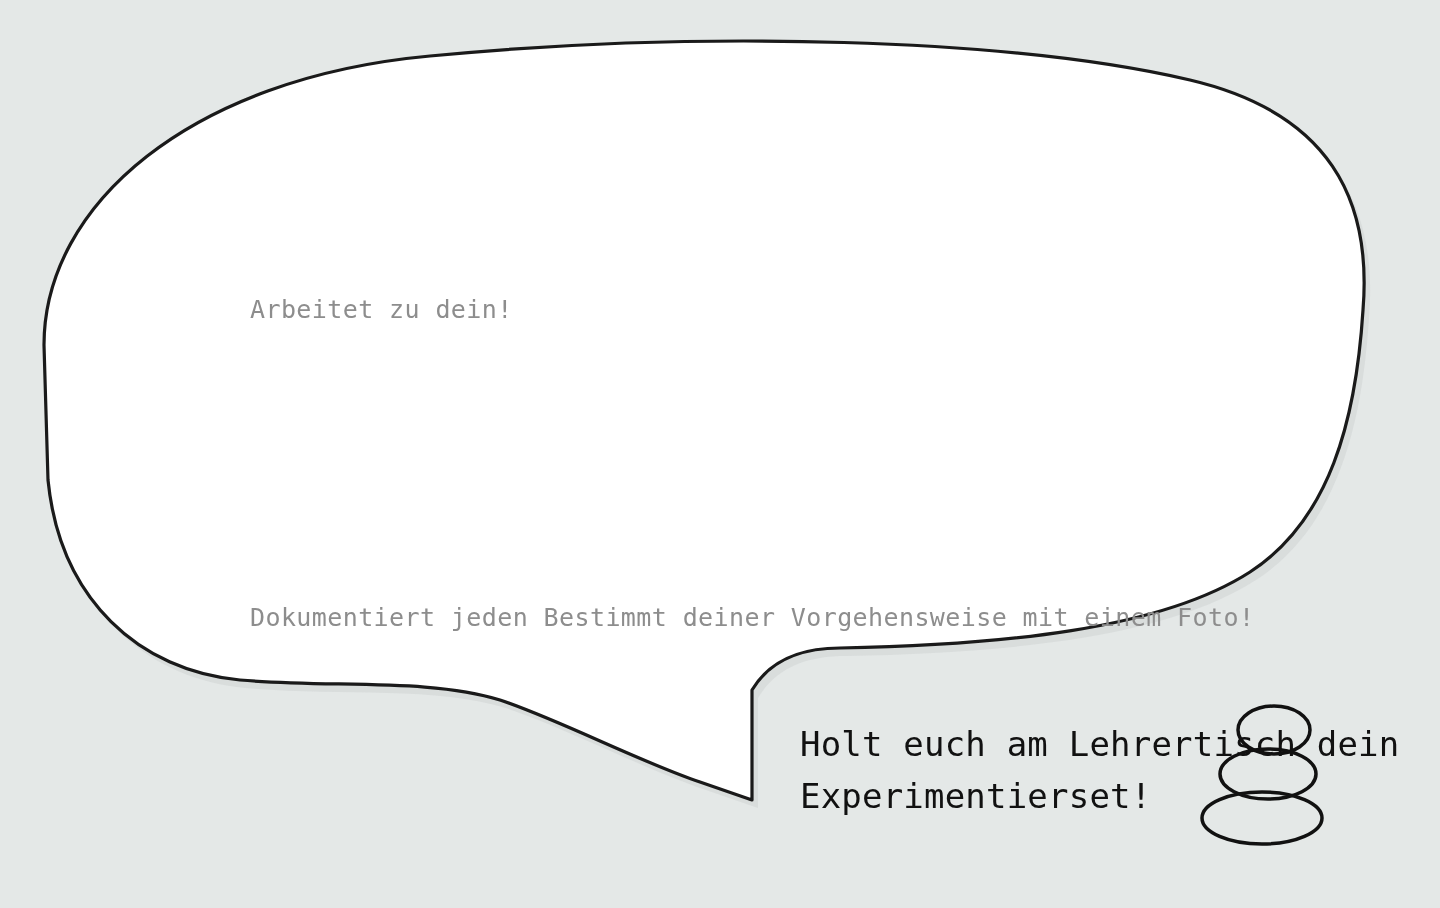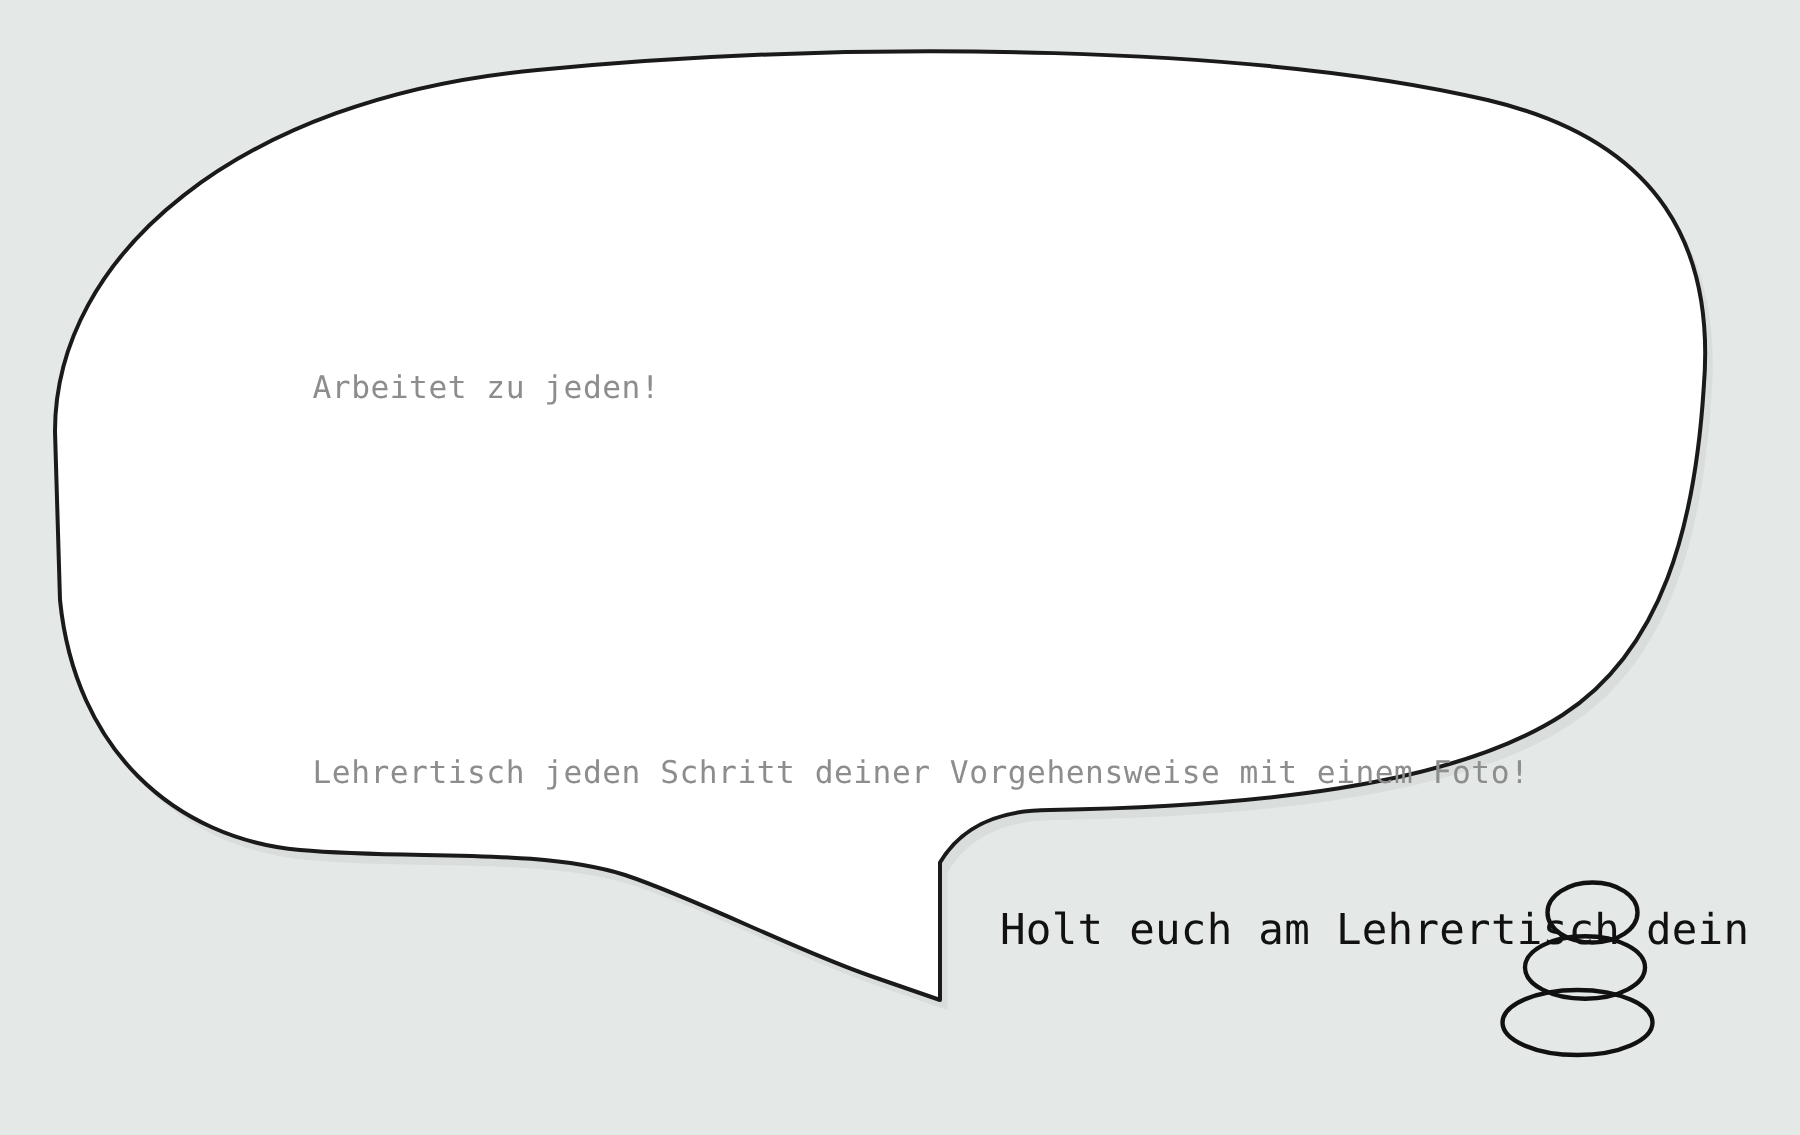--- a/index.html
+++ b/index.html
@@ -108,31 +108,32 @@
              L 752 800
              L 700 782
              C 640 762, 560 720, 500 700
              C 430 678, 330 688, 240 680
              C 140 671, 60 600, 48 480
              Z" fill="#ffffff" stroke="#1a1a1a" stroke-width="3.2" stroke-linejoin="round" stroke-linecap="round"></path>
   </svg>
 
   <div class="bubble-text">
     <p class="para">
-      <span class="line">Arbeitet zu jeden!</span>
+      <span class="line">Arbeitet zu dein!</span>
     </p>
     <p class="para">
-      <span class="line">Lehrertisch jeden Schritt deiner Vorgehensweise mit einem Foto!</span>
+      <span class="line">Dokumentiert jeden Bestimmt deiner Vorgehensweise mit einem Foto!</span>
     </p>
     
     
   </div>
 
   <div class="caption">
     <span class="line">Holt euch am Lehrertisch dein</span>
+    <span class="line">Experimentierset!</span>
   </div>
 
   <svg class="stones" viewBox="0 0 160 150" xmlns="http://www.w3.org/2000/svg">
     <ellipse cx="78" cy="30" rx="36" ry="24" fill="none" stroke="#111" stroke-width="3.5"></ellipse>
     <ellipse cx="72" cy="74" rx="48" ry="25" fill="none" stroke="#111" stroke-width="3.5"></ellipse>
     <ellipse cx="66" cy="118" rx="60" ry="26" fill="none" stroke="#111" stroke-width="3.5"></ellipse>
   </svg>
 
 </div>
 

